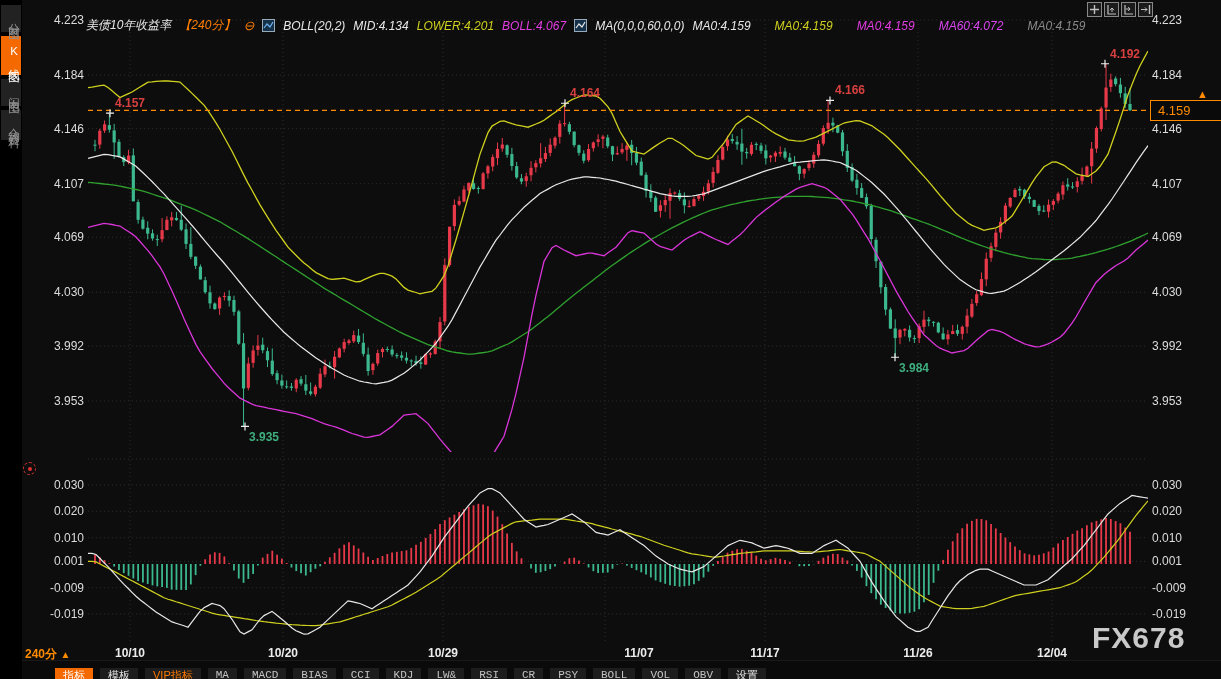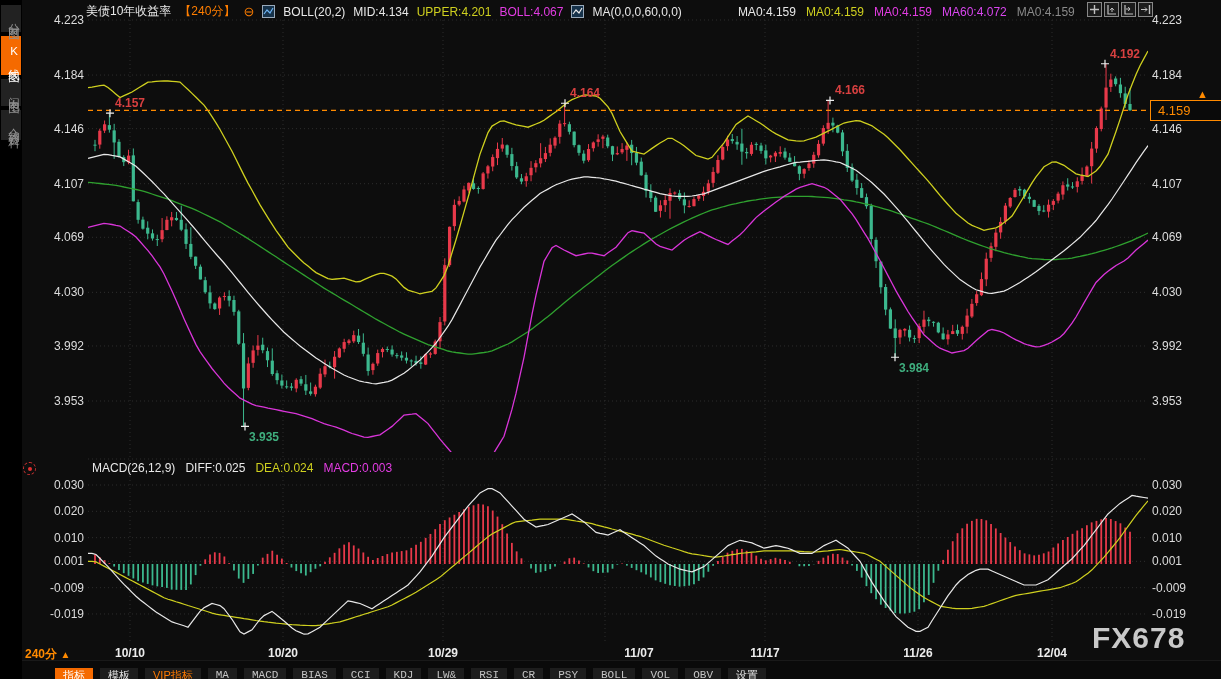--- a/index.html
+++ b/index.html
@@ -8,22 +8,22 @@
   #chart-svg{position:absolute;left:0;top:0;}
 
   
   .sidebar{position:absolute;left:0;top:0;width:22px;height:679px;background:#000;z-index:5;}
   .side-tab{width:20px;margin:0 1px 4px 1px;padding:9px 0;background:#222;color:#909090;
     writing-mode:vertical-rl;text-orientation:upright;font-size:11.5px;letter-spacing:3px;
     text-align:center;cursor:pointer;}
   .side-tab.active{background:#f56a00;color:#fff;}
 
   
-  .header{position:absolute;left:86px;top:3px;display:flex;gap:8px;align-items:center;
-    font-size:12px;white-space:nowrap;z-index:6;}
+  .header{position:absolute;left:86px;top:17px;display:flex;gap:8px;align-items:center;
+    font-size:12px;white-space:nowrap;z-index:6;font-style:italic;}
   .t-white{color:#e8e8e8;} .t-orange{color:#ff7e00;} .t-yellow{color:#cfd01f;}
   .t-magenta{color:#e23ce2;}
   .collapse{color:#ff7e00;font-size:13px;line-height:12px;cursor:pointer;}
   .mini-ic{width:13px;height:13px;display:inline-block;}
   .win-icons{position:absolute;top:2px;left:1087px;display:flex;gap:2px;z-index:6;}
   .win-icon{width:13px;height:13px;border:1px solid #888;background:#1b1b1b;cursor:pointer;
     display:flex;align-items:center;justify-content:center;}
 
   
   .yl{position:absolute;width:56px;text-align:right;font-size:12px;color:#dcdcdc;z-index:4;}
@@ -781,28 +781,28 @@
   <div class="header">
     <span class="t-white">美债10年收益率</span>
     <span class="t-orange">【240分】</span>
     <span class="collapse">⊖</span>
     <span class="mini-ic"><svg width="13" height="13">
           <rect x="0.5" y="0.5" width="12" height="12" fill="#16324a" stroke="#9ab"></rect>
           <polyline points="2,9 5,5 8,8 11,3" fill="none" stroke="#6db3f2" stroke-width="1.2"></polyline>
         </svg></span>
     <span class="t-white">BOLL(20,2)</span>
     <span class="t-white">MID:4.134</span>
-    <span class="t-yellow">UPPER:4.201</span>
+    <span class="t-yellow">LOWER:4.201</span>
     <span class="t-magenta">BOLL:4.067</span>
     <span class="mini-ic"><svg width="13" height="13">
           <rect x="0.5" y="0.5" width="12" height="12" fill="#16324a" stroke="#9ab"></rect>
           <polyline points="2,9 5,5 8,8 11,3" fill="none" stroke="#e8e8e8" stroke-width="1.2"></polyline>
         </svg></span>
     <span class="t-white">MA(0,0,0,60,0,0)</span>
-    <span id="ma-values" style="display:flex;gap:10px;margin-left:48px;">
+    <span id="ma-values" style="display:flex;gap:24px;">
         <span style="color: rgb(232, 232, 232);">MA0:4.159</span>
         <span style="color: rgb(207, 208, 31);">MA0:4.159</span>
         <span style="color: rgb(226, 60, 226);">MA0:4.159</span>
         <span style="color: #d946ef;">MA60:4.072</span>
         <span style="color: rgb(138, 138, 138);">MA0:4.159</span>
       </span>
   </div>
 
   <div class="win-icons">
     <span class="win-icon">
@@ -875,26 +875,20 @@
       <div class="date-label" style="left: 918px;">11/26</div>
       <div class="date-label" style="left: 1052px;">12/04</div>
     </div>
 
   <span class="tag-arrow">▲</span>
   <div class="price-tag">4.159</div>
 
   <div class="macd-ind-icon">
       <i></i>
     </div>
-  <div class="macd-header">
-    <span class="t-white">MACD(26,12,9)</span>
-    <span class="t-white">DIFF:0.025</span>
-    <span class="t-yellow">DEA:0.024</span>
-    <span class="t-magenta">MACD:0.003</span>
-  </div>
 
   <div class="bottombar"></div>
   <div class="period-footer">
     <span>240分</span>
     <span style="font-size:10px;">▲</span>
   </div>
   <div class="toolbar" id="toolbar">
       <div class="tb active zh">指标</div>
       <div class="tb zh">模板</div>
       <div class="tb vip zh">VIP指标</div>

